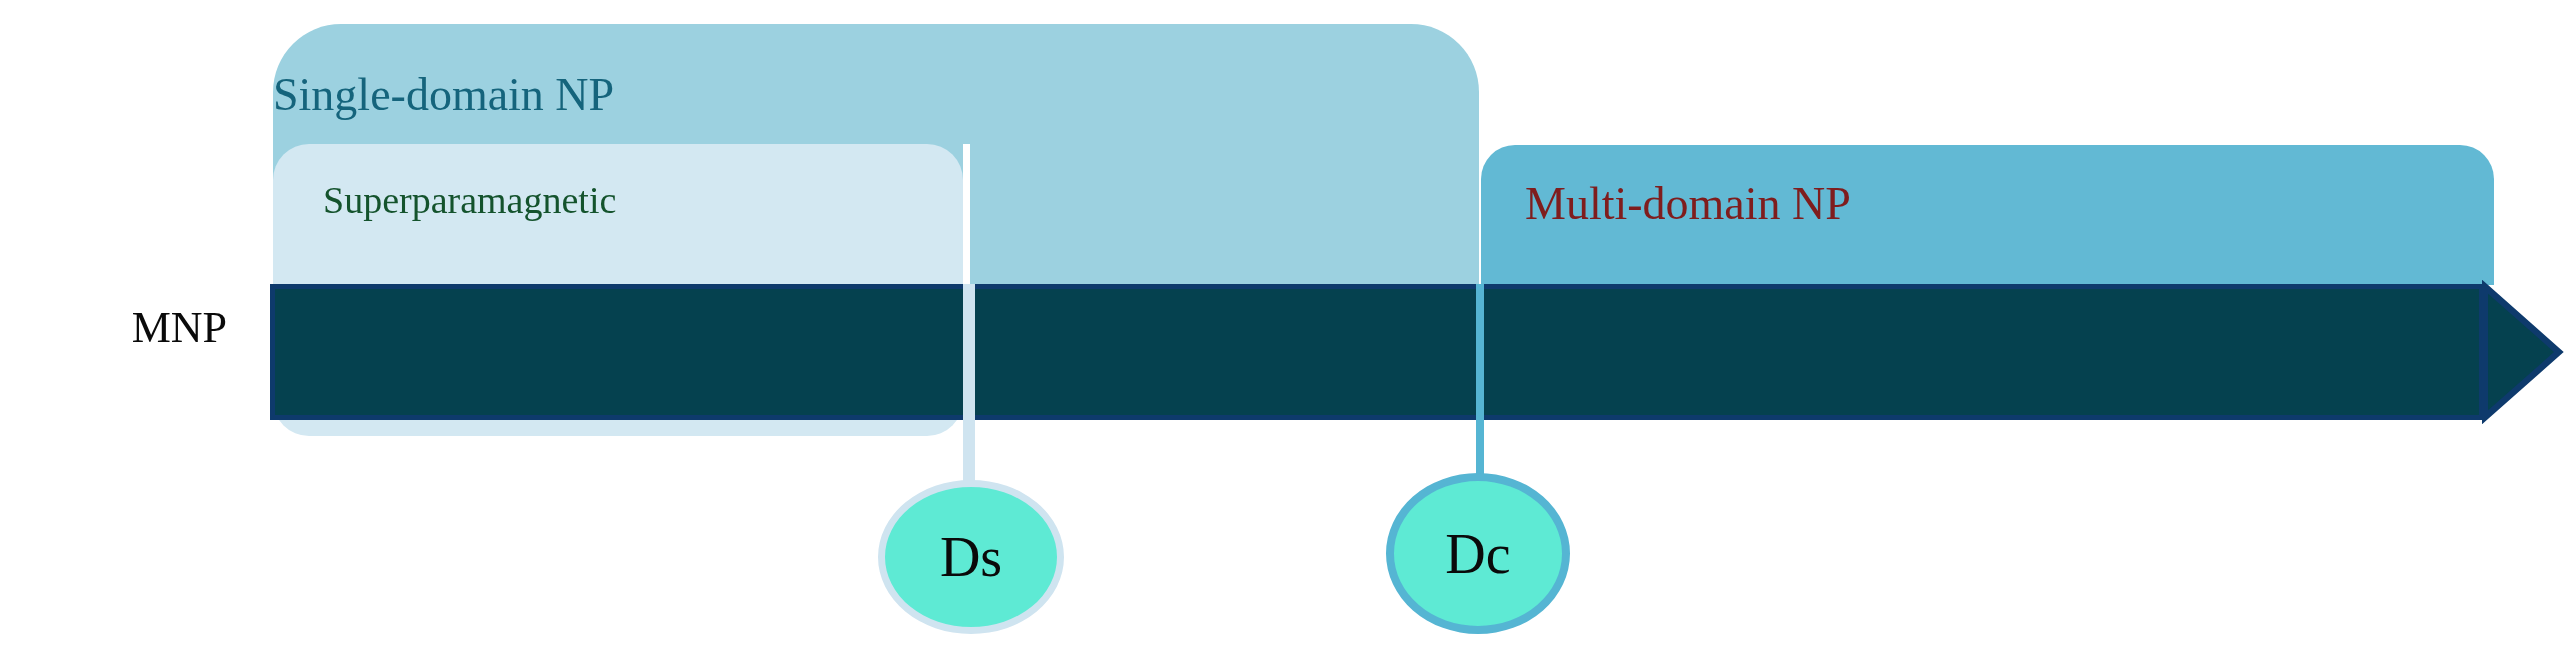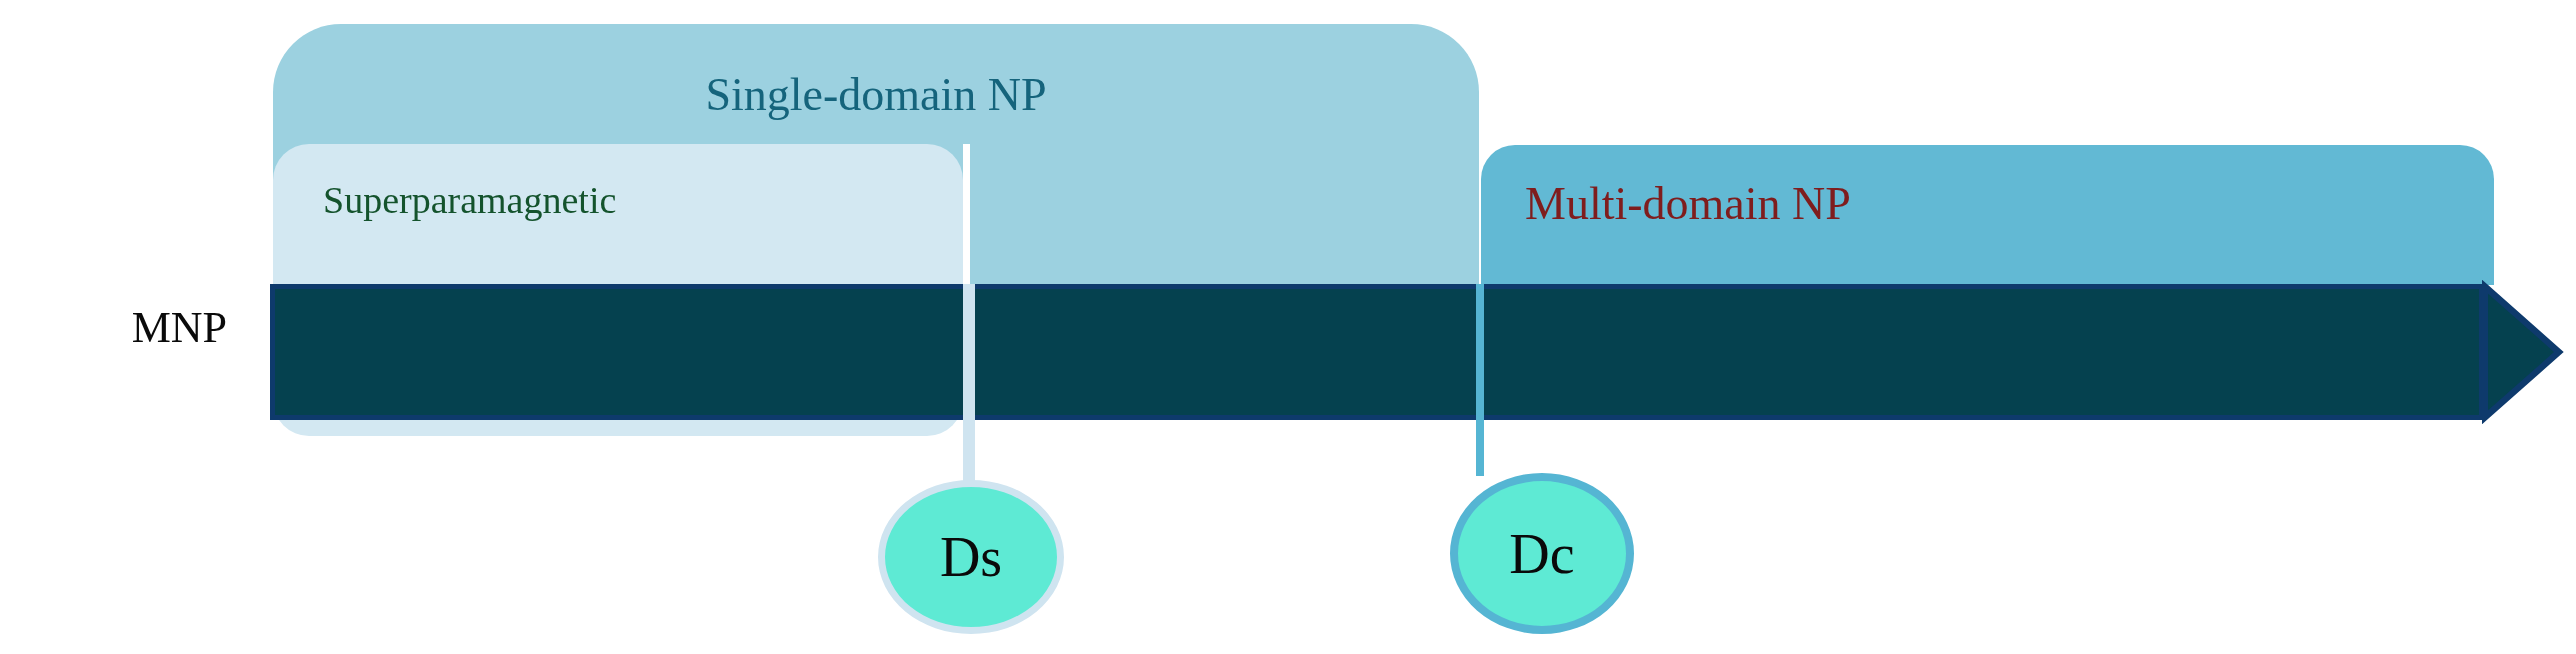--- a/index.html
+++ b/index.html
@@ -29,21 +29,20 @@
 
   
   .box-single-domain {
     left: 273px;
     top: 23.6px;
     width: 1206px;
     height: 262px;
     background: #9cd1e0;
     border-radius: 68px 68px 0 0;
     z-index: 1;
-    text-align: center;
   }
   .box-single-domain .box-label {
     display: inline-block;
     margin-top: 48px;
     font-size: 46px;
     line-height: 1;
     color: #15647c;
   }
   .box-superparam {
     left: 273px;
@@ -140,21 +139,21 @@
     color: #0a0a0a;
   }
   .circle-ds {
     left: 878px;
     top: 480px;
     width: 186px;
     height: 154px;
     border: 7.9px solid #cfe4f0;
   }
   .circle-dc {
-    left: 1450px;
+    left: 1386px;
     top: 473px;
     width: 184px;
     height: 161px;
     border: 8.6px solid #55b5d3;
     justify-content: center;
   }
 </style>
 </head>
 <body>
 

